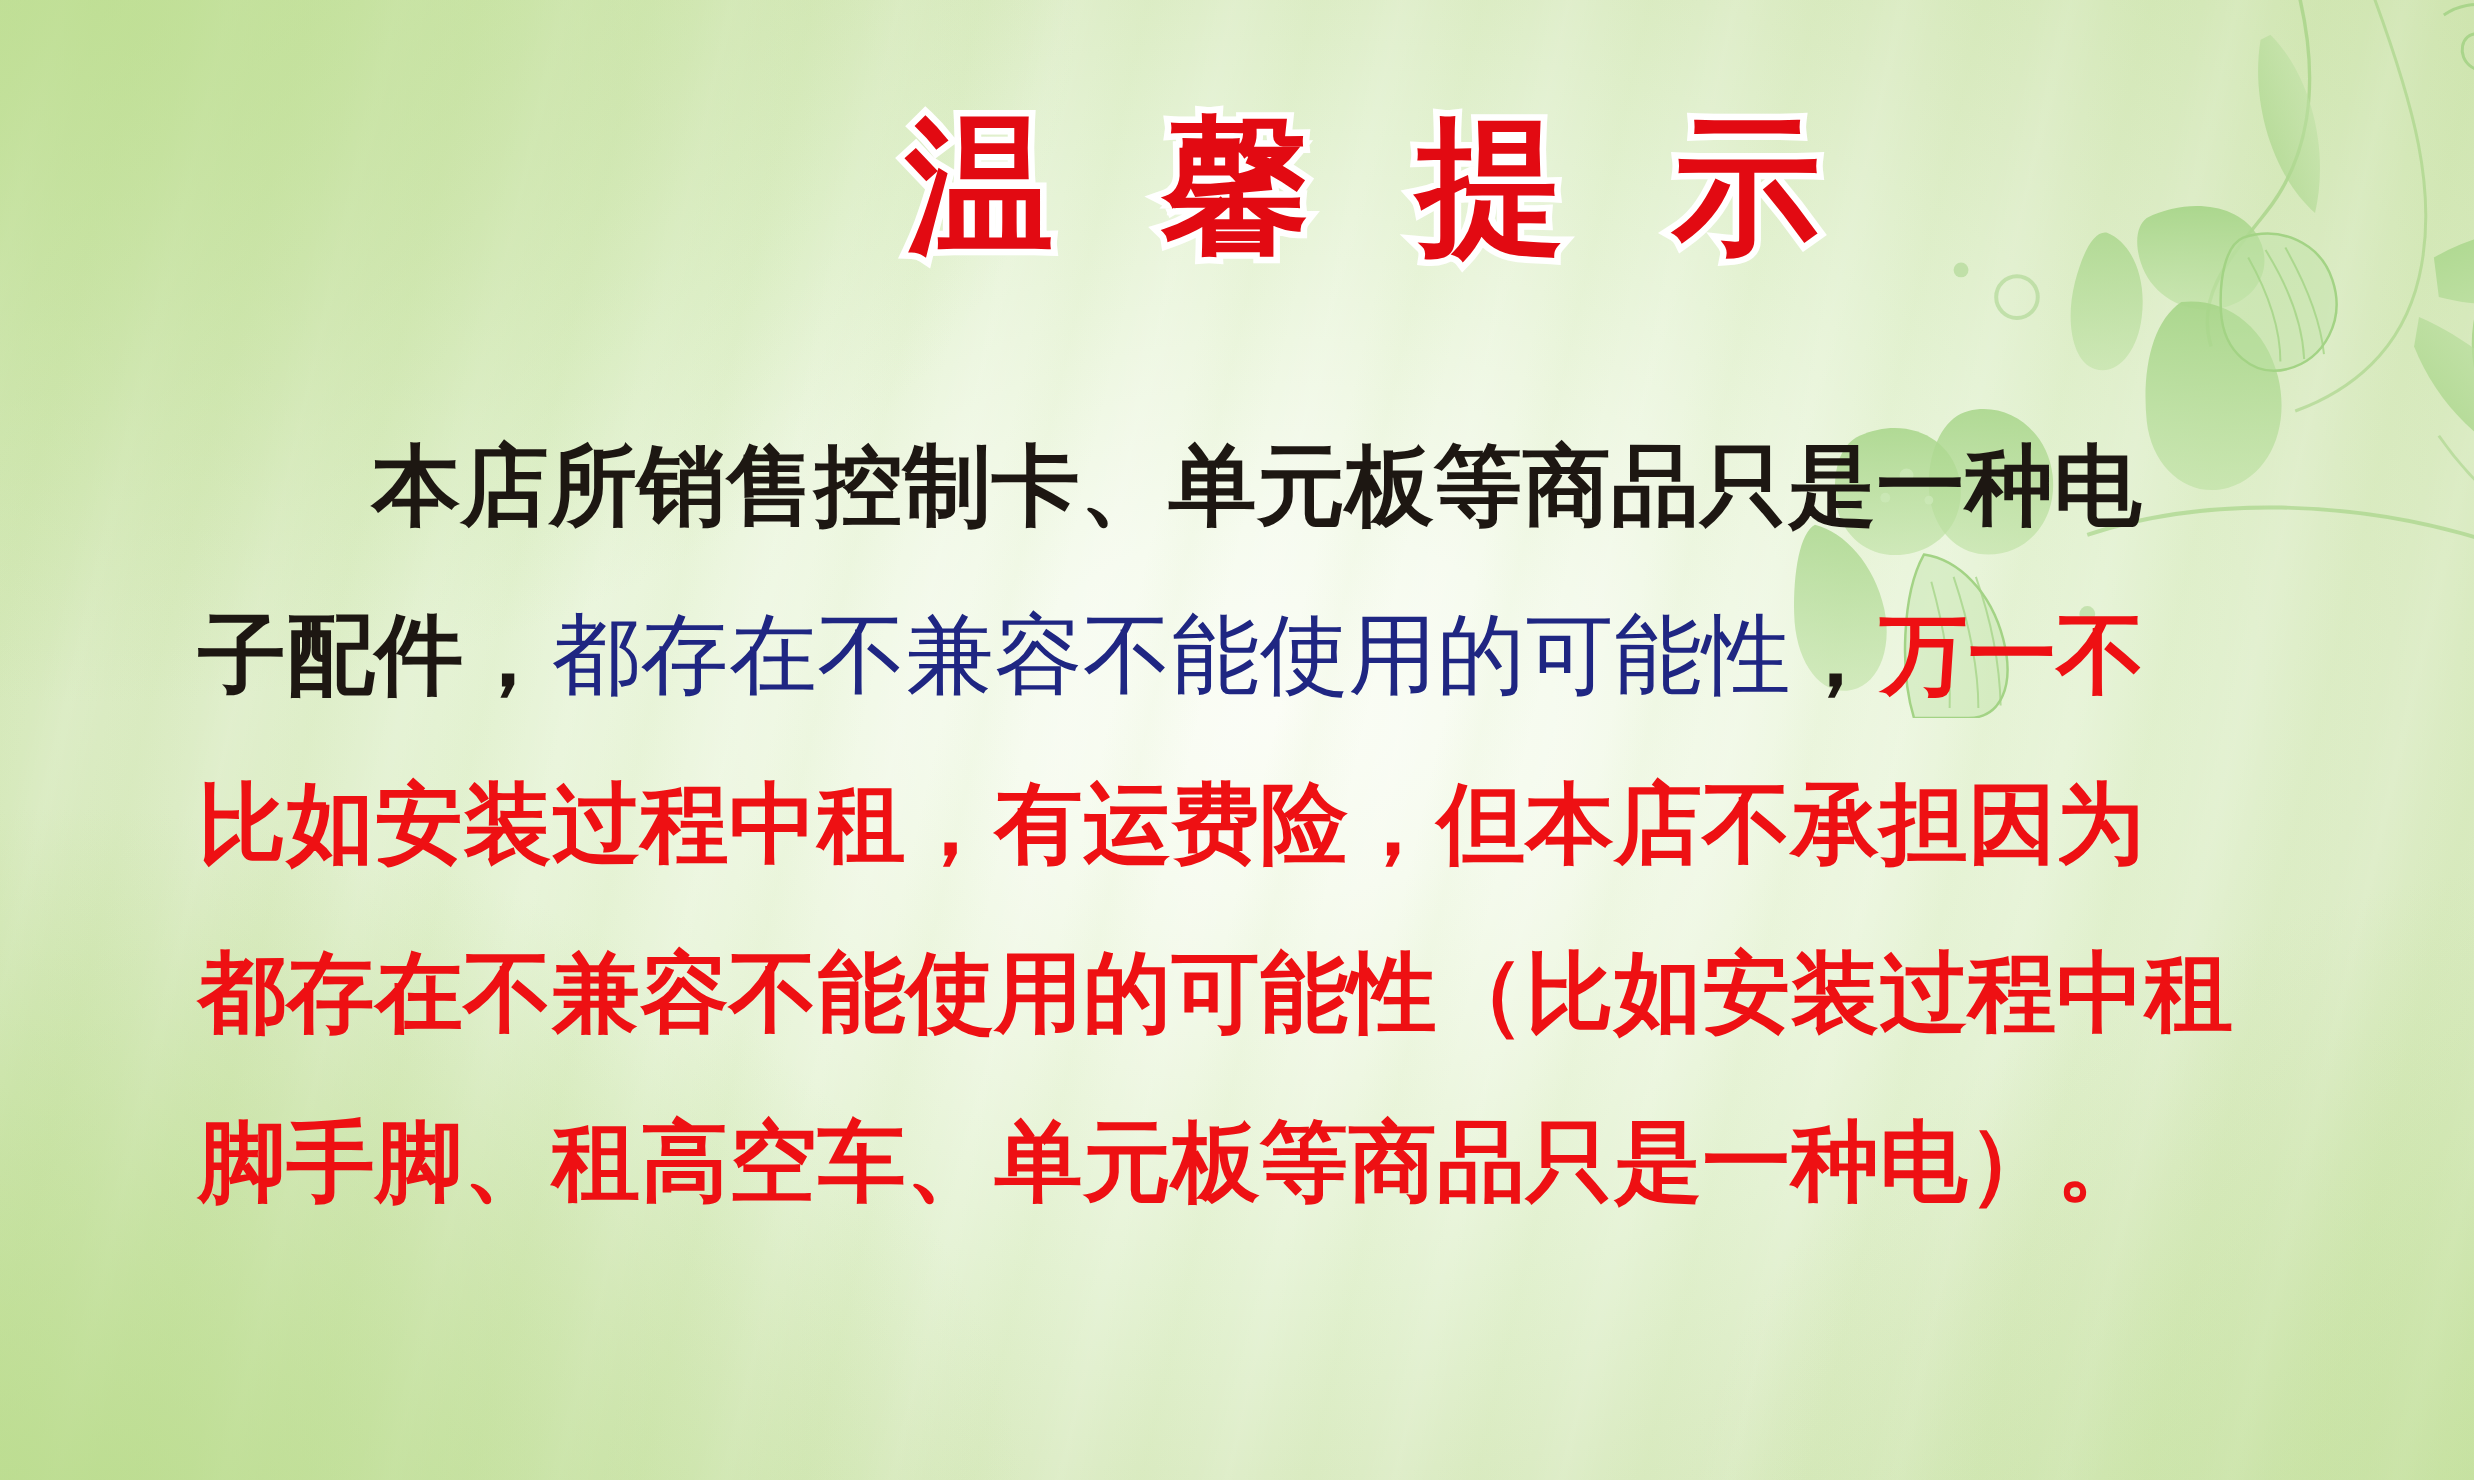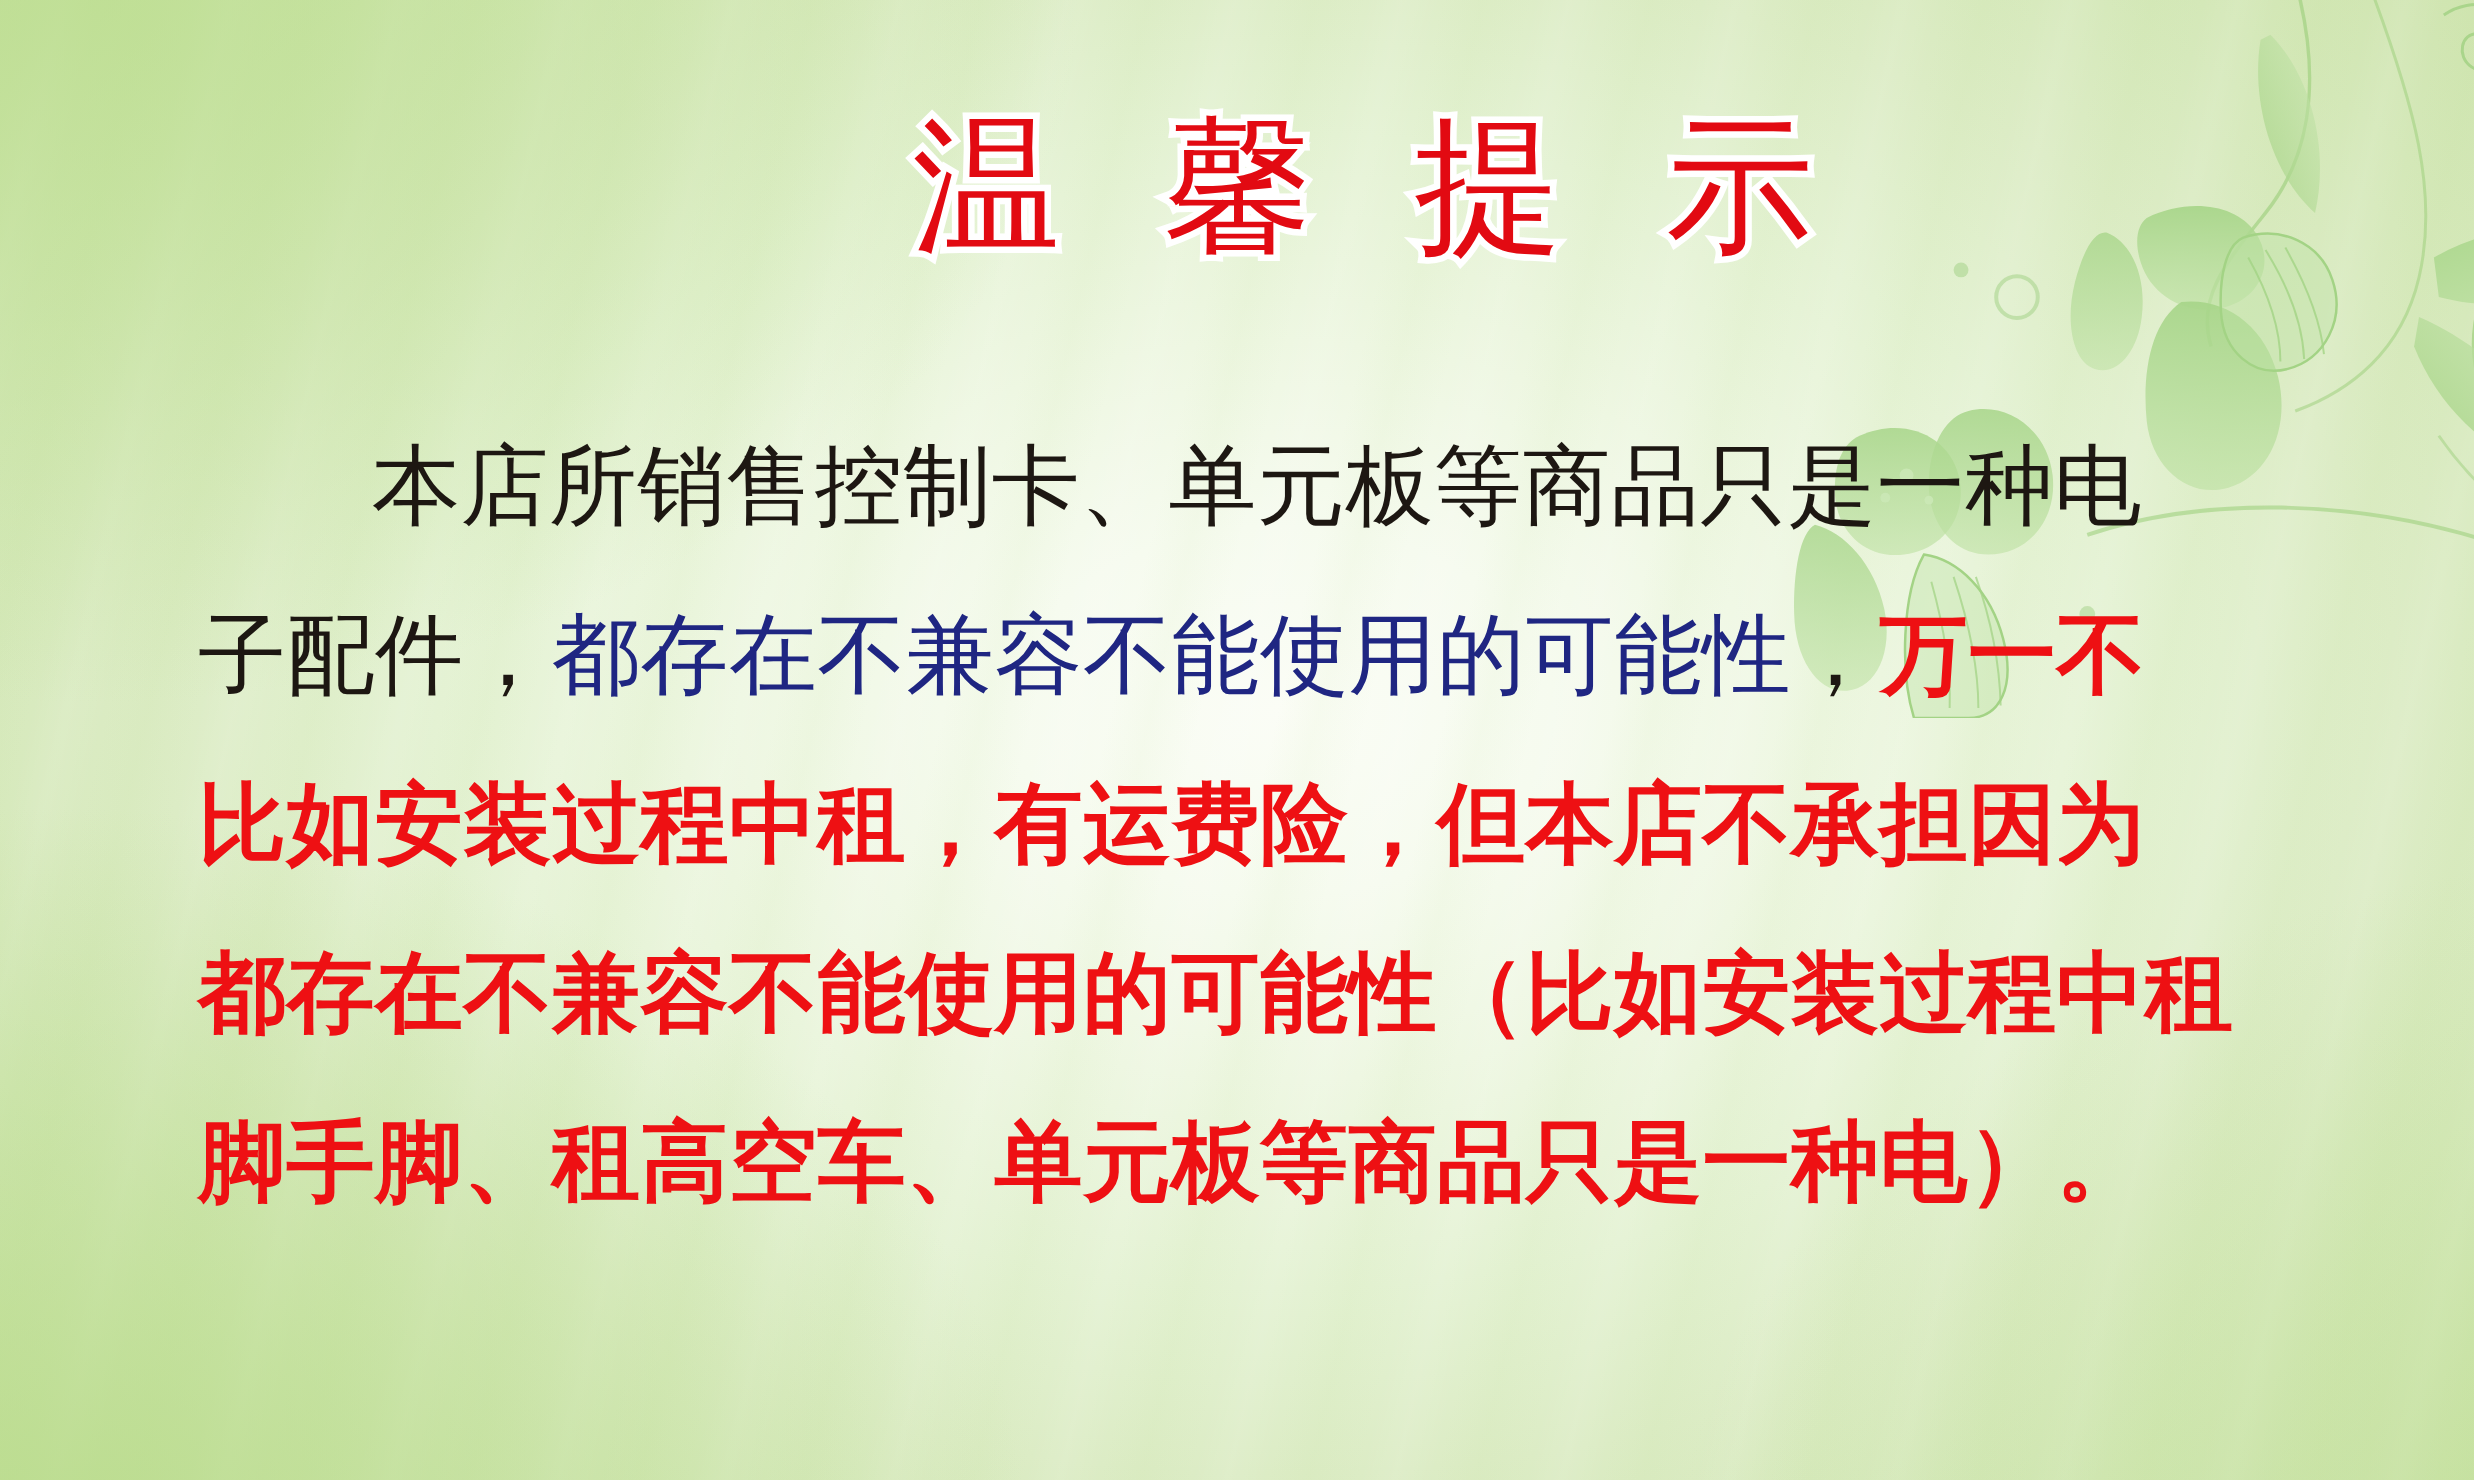--- a/index.html
+++ b/index.html
@@ -75,21 +75,21 @@
   
   #title-wrap {
     position: absolute;
     left: 0; right: 0;
     top: 104px;
     text-align: center;
   }
   #title {
     display: inline-block;
     font-family: "DejaVu Sans", "Liberation Sans", sans-serif;
-    font-weight: 400;
+    font-weight: 700;
     font-size: 148px;
     line-height: 1.12;
     letter-spacing: 28px;
     padding-left: 28px;
     color: #e20a12;
     -webkit-text-stroke: 13px #ffffff;
     paint-order: stroke fill;
     text-shadow:
       0 0 0.5px #ffffff,
       4px 4px 0 rgba(255,255,255,.55);
@@ -103,21 +103,21 @@
     top: 401px;
     font-size: 88px;
     line-height: 169px;
     letter-spacing: 0.5px;
     white-space: nowrap;
   }
   .line { height: 169px; }
 
   .t-black {
     color: #1d1712;
-    font-weight: 400;
+    font-weight: 700;
   }
   .t-blue {
     color: #1f2682;
     font-weight: 400;
   }
   .t-red {
     color: #ee1013;
     font-weight: 700;
   }
   .indent { display: inline-block; width: 174px; }

